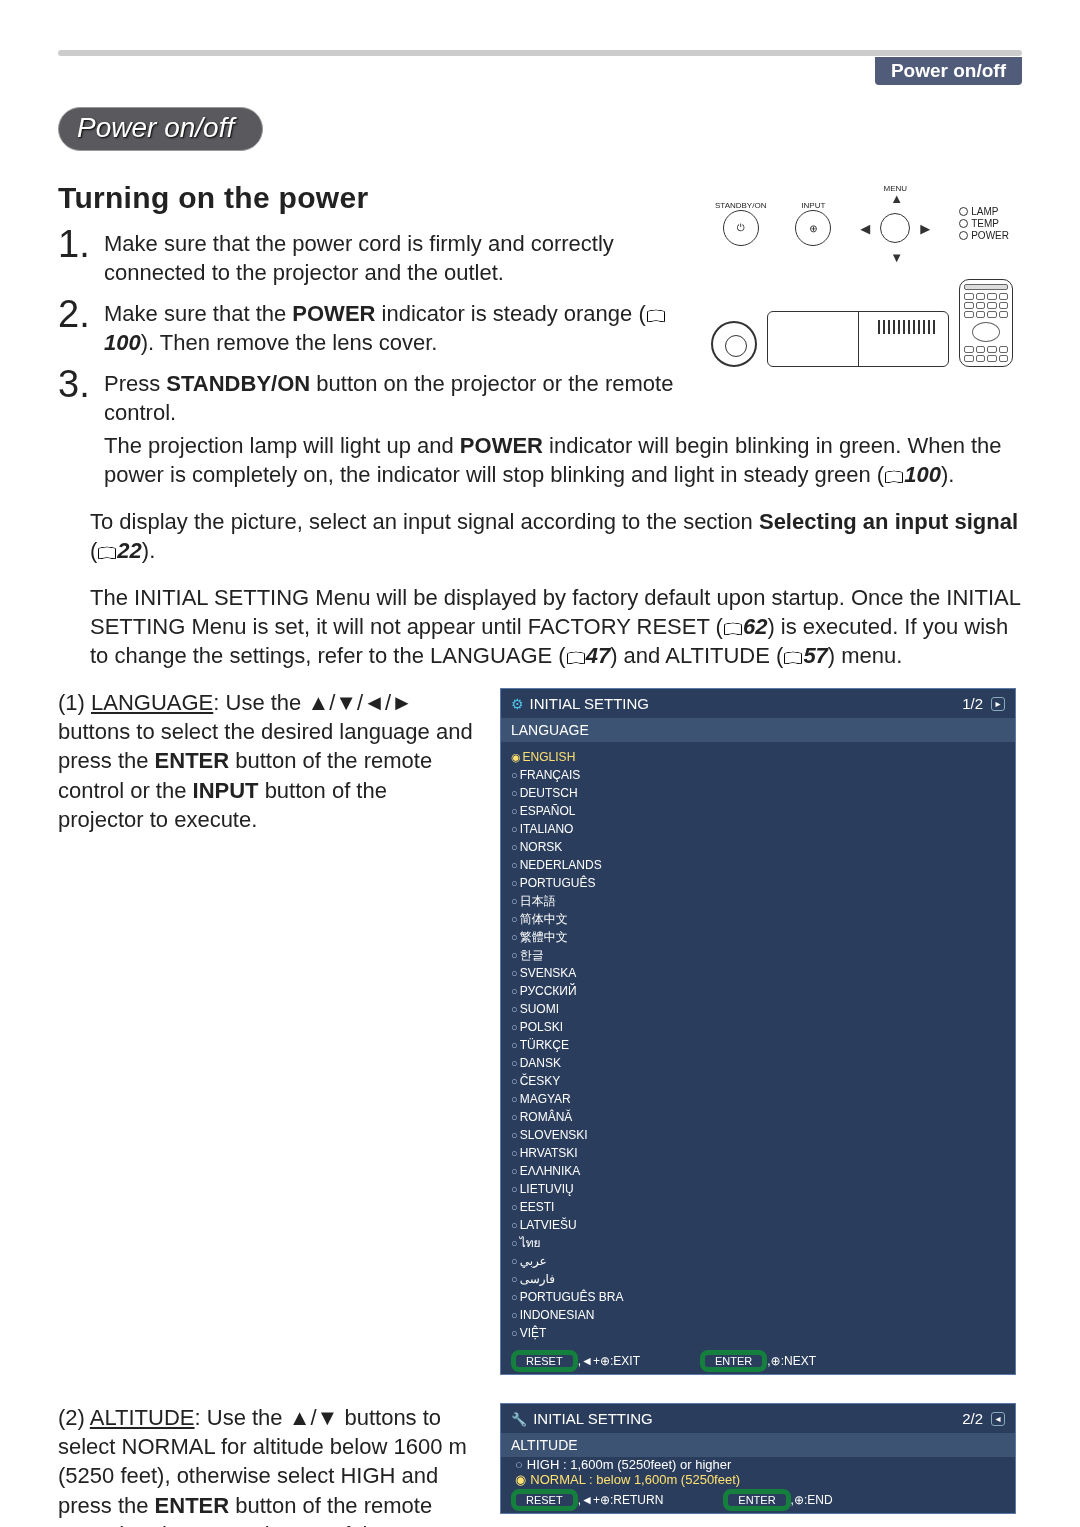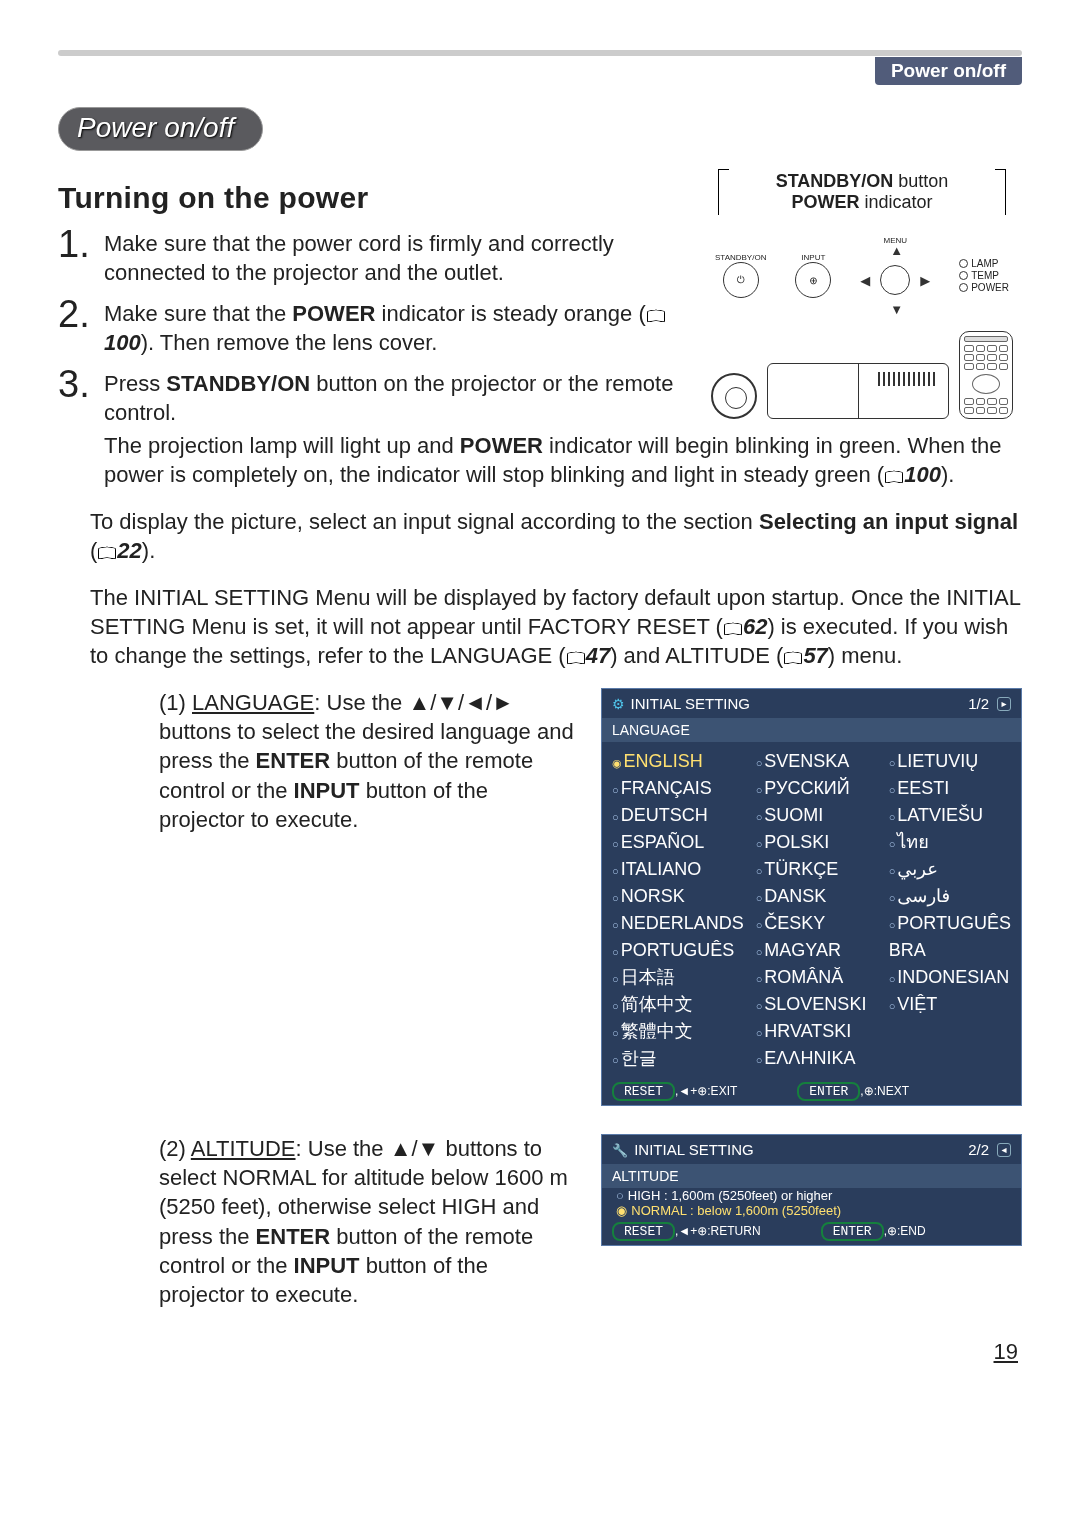--- a/index.html
+++ b/index.html
@@ -13,21 +13,21 @@
   .body-text { font-size: 22px; line-height: 1.32; }
   ol.steps { list-style: none; margin-top: 10px; }
   ol.steps li { display: flex; margin-bottom: 8px; }
   .num { font-size: 38px; font-family: Arial; width: 46px; flex-shrink: 0; line-height: 1; }
   .li-body { padding-top: 4px; }
   .bold { font-weight: bold; }
   .ital { font-style: italic; font-weight: bold; }
   .book-icon { display: inline-block; width: 18px; height: 14px; position: relative; vertical-align: -1px; margin: 0 1px; }
   .book-icon::before { content:""; position:absolute; left:0; top:2px; width:8px; height:10px; border:1.5px solid #000; border-right:none; border-radius: 2px 0 0 2px; transform: skewY(-8deg); }
   .book-icon::after { content:""; position:absolute; right:0; top:2px; width:8px; height:10px; border:1.5px solid #000; border-left:none; border-radius: 0 2px 2px 0; transform: skewY(8deg); }
-  .two-col { display: flex; gap: 22px; margin-top: 18px; align-items: flex-start; justify-content: flex-end; }
+  .two-col { display: flex; gap: 22px; margin-top: 18px; align-items: flex-start; }
   .left-col { flex: 1 1 auto; }
   .right-col { flex: 0 0 auto; }
   .diagram-box { width: 320px; }
   .callout { font-size: 18px; text-align:center; border-left: 1px solid #000; border-right: 1px solid #000; padding: 2px 10px; margin: 0 16px 6px 16px; position: relative; }
   .callout::before, .callout::after { content:""; position:absolute; width:10px; height:1px; background:#000; top:0; }
   .callout::before { left:0; } .callout::after { right:0; }
   .projector-area { border:1px solid #fff; padding: 8px 4px; }
   .top-panel { display:flex; align-items:center; justify-content:space-between; padding: 6px 8px; }
   .round-btn { width:36px; height:36px; border:1.5px solid #333; border-radius:50%; display:inline-flex; align-items:center; justify-content:center; font-size:10px; }
   .dpad { width:70px; height:70px; position:relative; }
@@ -42,30 +42,30 @@
   .body-shape { flex:1; height:56px; border:1.5px solid #333; border-radius: 6px; position:relative; background: repeating-linear-gradient(90deg, transparent 0 90px, #333 90px 91px); }
   .body-shape .hatch { position:absolute; right:10px; top:8px; width:60px; height:14px; background: repeating-linear-gradient(90deg,#333 0 2px,transparent 2px 5px);}
   .remote { width:54px; border:1.5px solid #333; border-radius:10px; padding:4px; }
   .remote .g { display:grid; grid-template-columns: repeat(4,1fr); gap:2px; }
   .remote .k { height:7px; border:1px solid #666; border-radius:2px; }
   .remote .spk { height:20px; border:1px solid #666; border-radius:50%; margin:4px 8px; }
 
   .para { margin-top: 18px; margin-left: 32px; }
   .u { text-decoration: underline; }
 
-  .osd { width: 421px; background:#2a3d5c; color:#fff; font-family: Arial; font-size:14px; border:1px solid #5a7aa8; }
+  .osd { width: 516px; background:#2a3d5c; color:#fff; font-family: Arial; font-size:14px; border:1px solid #5a7aa8; }
   .osd-header { display:flex; align-items:center; padding:6px 10px; background:#2a3d5c; font-size:15px; }
   .osd-header .pg { margin-left:auto; display:flex; align-items:center; gap:8px; }
   .osd-sub { background:#3c5373; padding:4px 10px; font-size:14px; }
-  .lang-grid { display:grid; grid-template-columns: 1fr 1fr 1fr; padding: 6px 10px 10px 10px; gap: 0 12px; font-size:18px; line-height:1.5; }
+  .lang-grid { display:grid; grid-template-columns: 1fr; padding: 6px 10px 10px 10px; gap: 0 12px; font-size:12px; line-height:1.5; }
   .lang-col div::before { content:"○"; color:#a8c4e8; margin-right:2px; font-size:11px; }
   .lang-col .sel::before { content:"◉"; color:#ffe070; }
   .lang-col .sel { color:#ffe070; }
   .osd-footer { display:flex; padding:2px 10px 6px 10px; gap: 60px; font-size:12px; align-items:center; }
-  .osd-btn { border:2px solid #15803d; border-radius:8px; padding:0 10px; font-size:13px;font-family:Liberation Mono, monospace; }
+  .osd-btn { border:5px solid #15803d; border-radius:8px; padding:0 10px; font-size:11px; }
   .gear-icon::before { content:"⚙"; color:#4fc3e8; margin-right:6px; font-size:14px; }
   .wrench-icon::before { content:"🔧"; margin-right:6px; font-size:13px; }
   .pg-icon { display:inline-block; width:14px; height:14px; border:1px solid #8ab; border-radius:3px; font-size:10px; text-align:center; line-height:12px; }
 
   .alt-body { padding: 14px 14px 16px 14px; font-size:13px; line-height:1.5; }
   .alt-opts { padding: 0 14px 4px 14px; font-size:13px; }
   .alt-opts .o::before { content:"○"; color:#a8c4e8; margin-right:4px; }
   .alt-opts .s { color:#ffe070; }
   .alt-opts .s::before { content:"◉"; color:#ffe070; margin-right:4px; }
 
@@ -100,24 +100,20 @@
         <li>
           <div class="num">3.</div>
           <div class="li-body">
             <span>Press </span><span class="bold">STANDBY/ON</span><span> button on the projector or the remote control.</span>
           </div>
         </li>
       </ol>
     </div>
 
     <div class="right-col diagram-box">
-      <div class="callout">
-        <span class="bold">STANDBY/ON</span><span> button</span><br>
-        <span class="bold">POWER</span><span> indicator</span>
-      </div>
       <div class="projector-area">
         <div class="top-panel">
           <div style="text-align:center">
             <div style="font-size:8px">STANDBY/ON</div>
             <div class="round-btn">⏻</div>
           </div>
           <div style="text-align:center">
             <div style="font-size:8px">INPUT</div>
             <div class="round-btn">⊕</div>
           </div>

